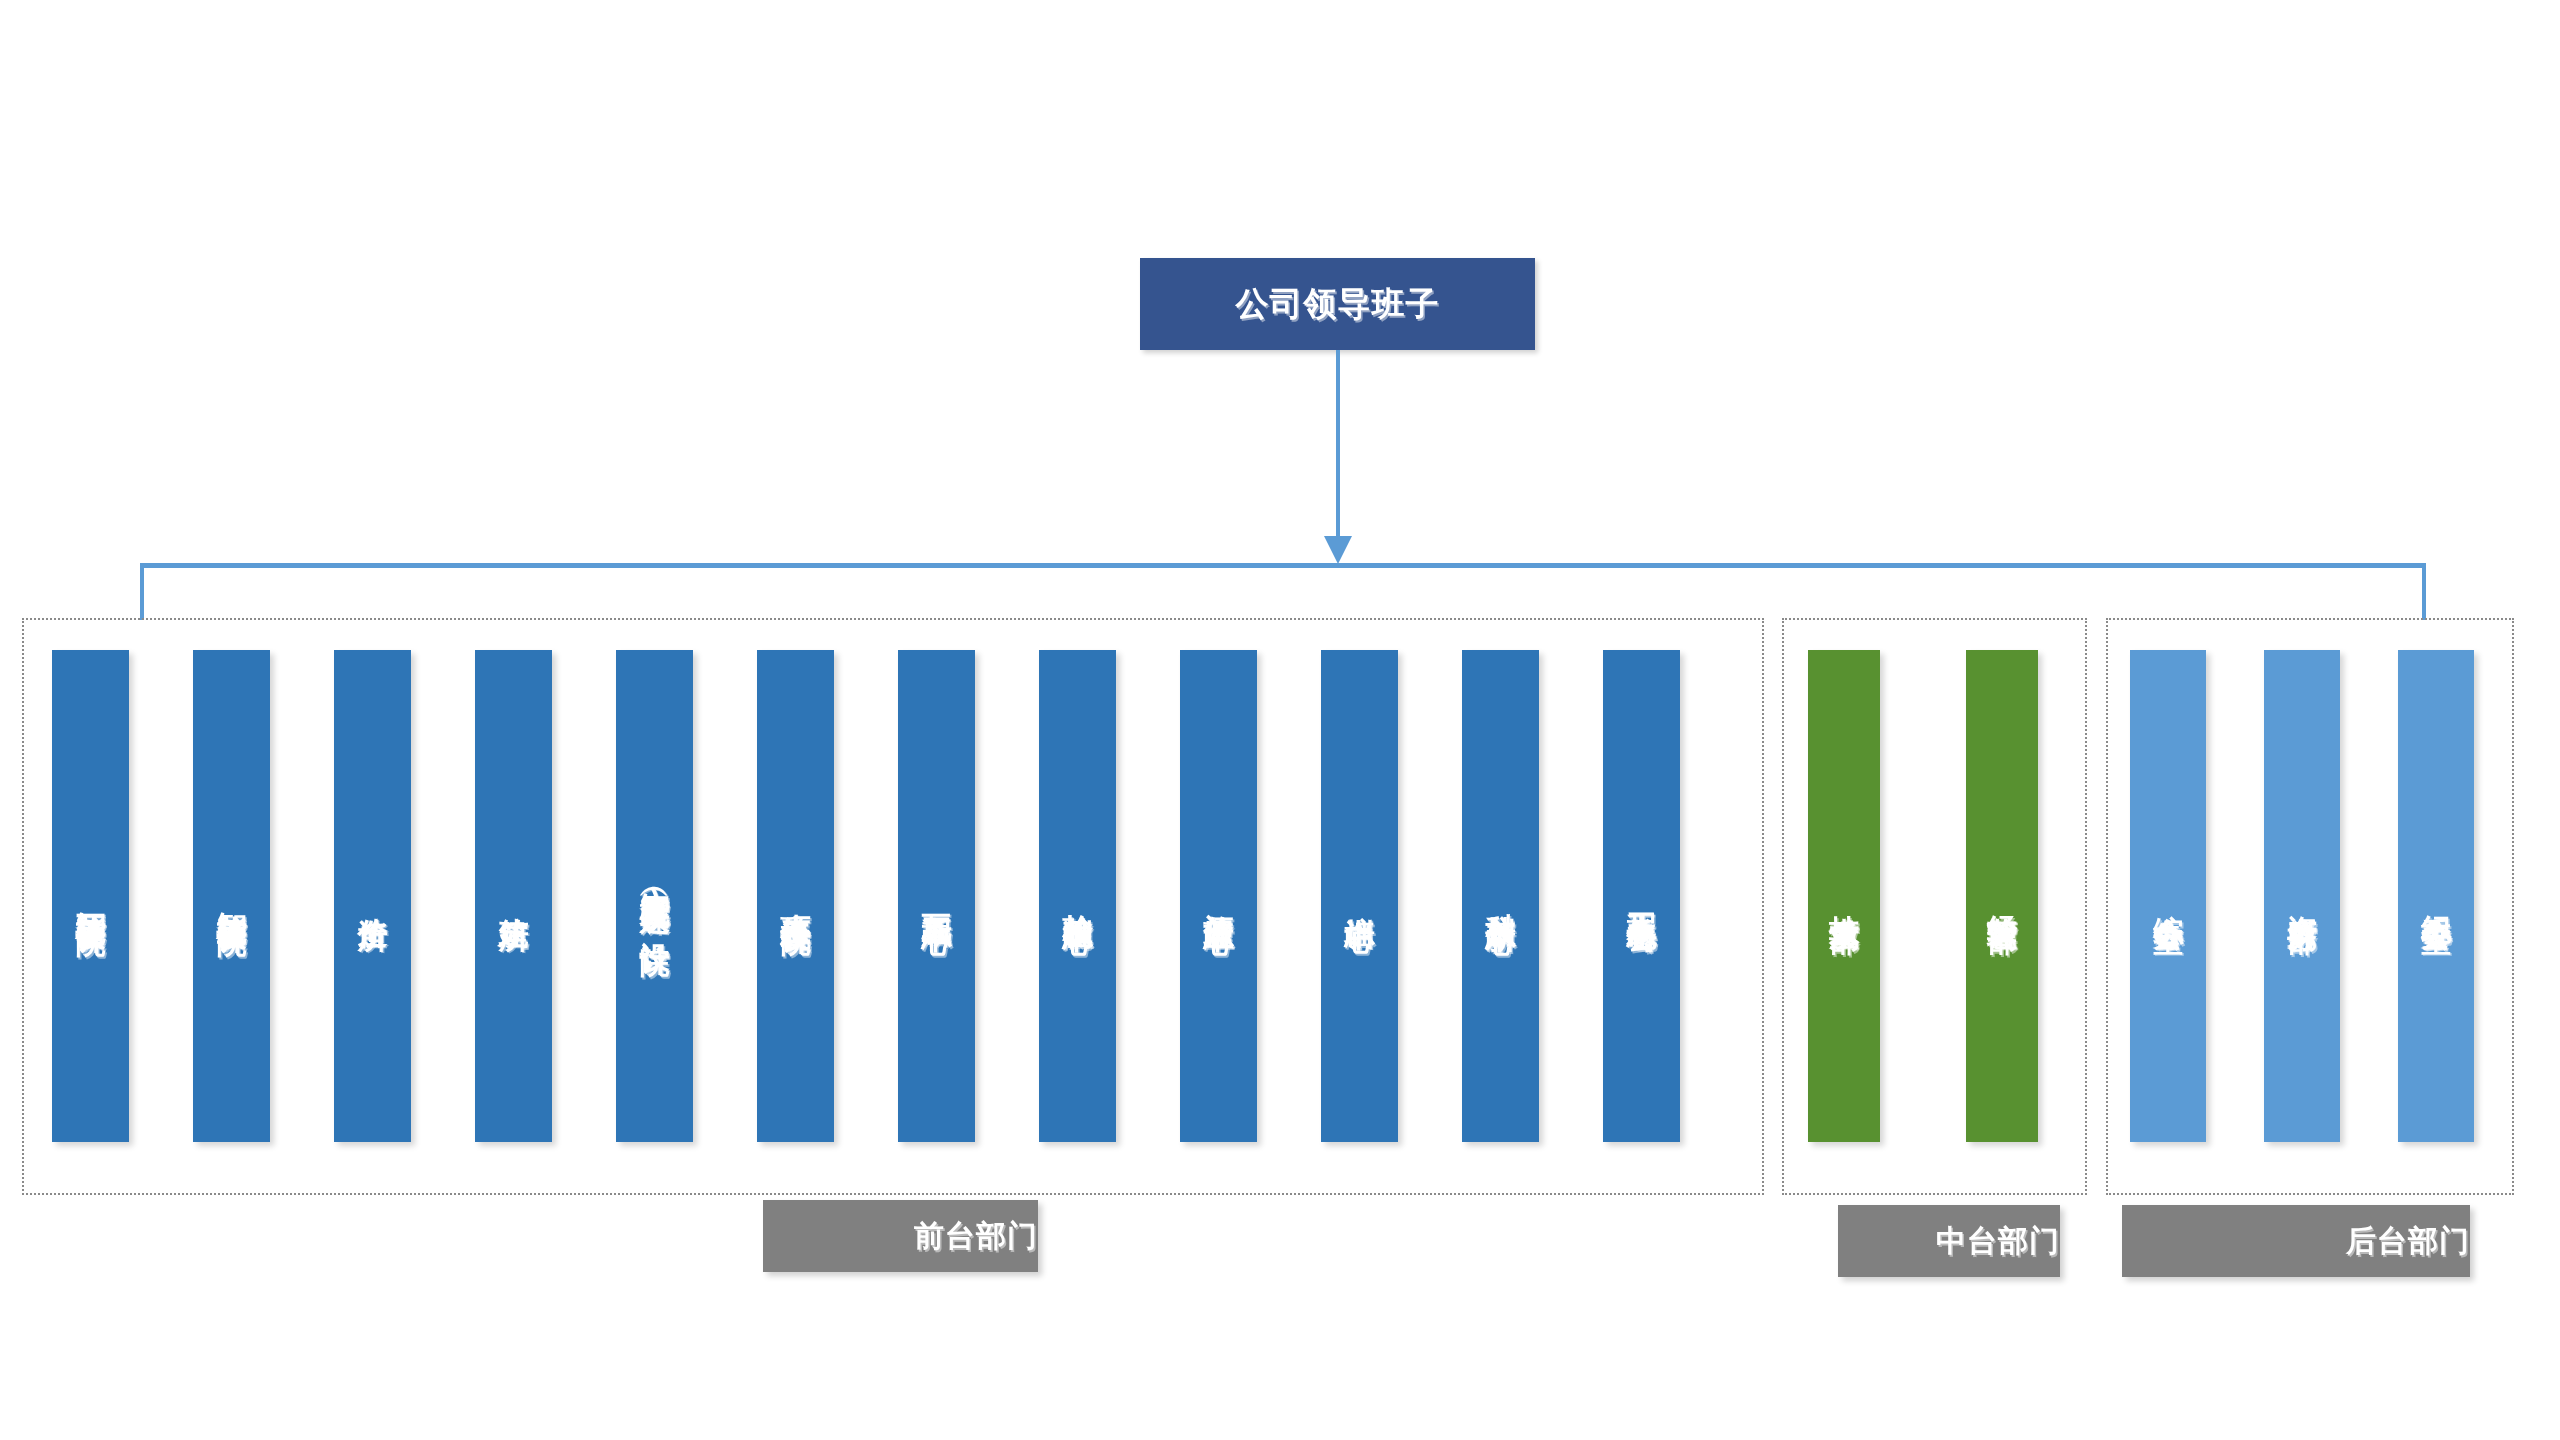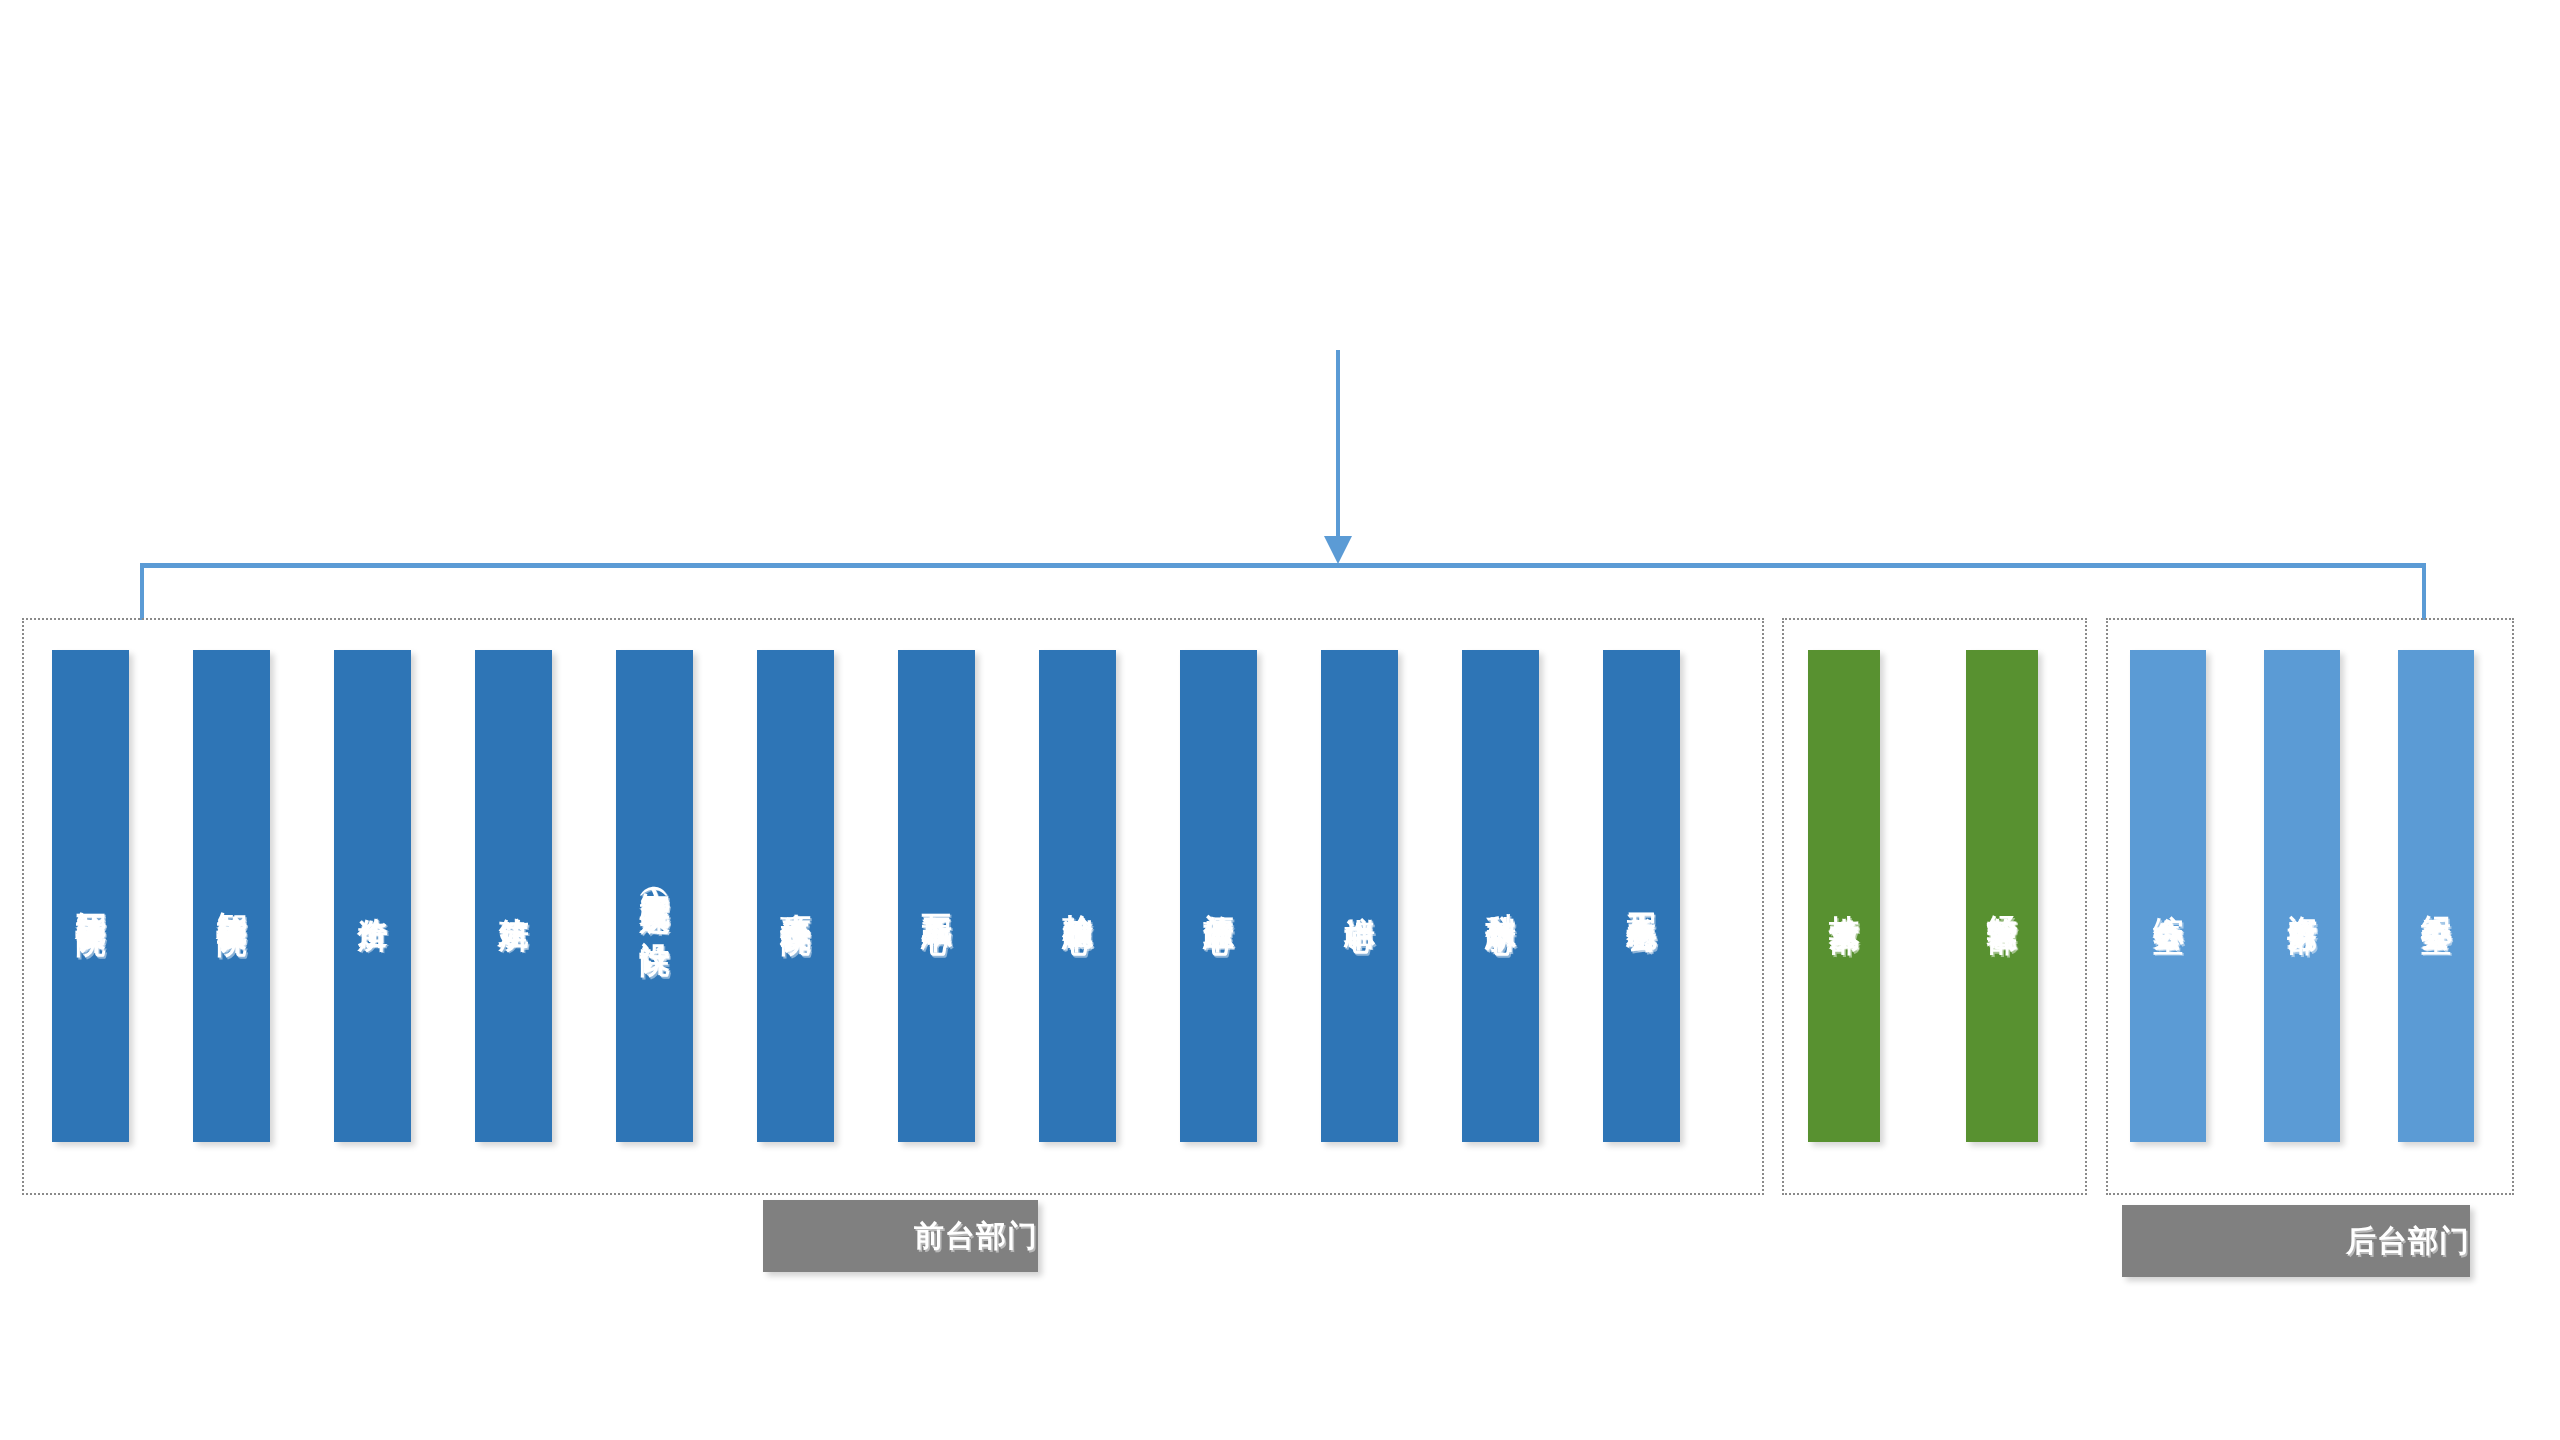--- a/index.html
+++ b/index.html
@@ -144,20 +144,23 @@
   }
   #tier-front  { left: 763px;  top: 1200px; width: 275px; }
   #tier-middle { left: 1838px; top: 1205px; width: 222px; }
   #tier-back   { left: 2122px; top: 1205px; width: 348px; }
 </style>
 </head>
 <body>
 
 <div id="canvas">
 
+  <div class="root-node">
+    <span class="root-label">公司领导班子</span>
+  </div>
 
   <div class="conn conn-v-root"></div>
   <div class="conn-arrowhead"></div>
   <div class="conn conn-bus"></div>
   <div class="conn conn-v-left"></div>
   <div class="conn conn-v-right"></div>
 
   <div class="group-box" id="group-front">
     <div class="group-inner" id="group-front-inner">
         <div class="dept front" style="left: 28px; width: 77px;">
@@ -220,17 +223,20 @@
         </div>
         <div class="dept back" style="left: 290px; width: 76px;">
           <span class="dept-label">纪委办公室</span>
         </div>
       </div>
   </div>
 
   <div class="tier-label" id="tier-front">
     <span class="tier-text">前台部门</span>
   </div>
+  <div class="tier-label" id="tier-middle">
+    <span class="tier-text">中台部门</span>
+  </div>
   <div class="tier-label" id="tier-back">
     <span class="tier-text">后台部门</span>
   </div>
 
 </div>
 
 </body></html>

